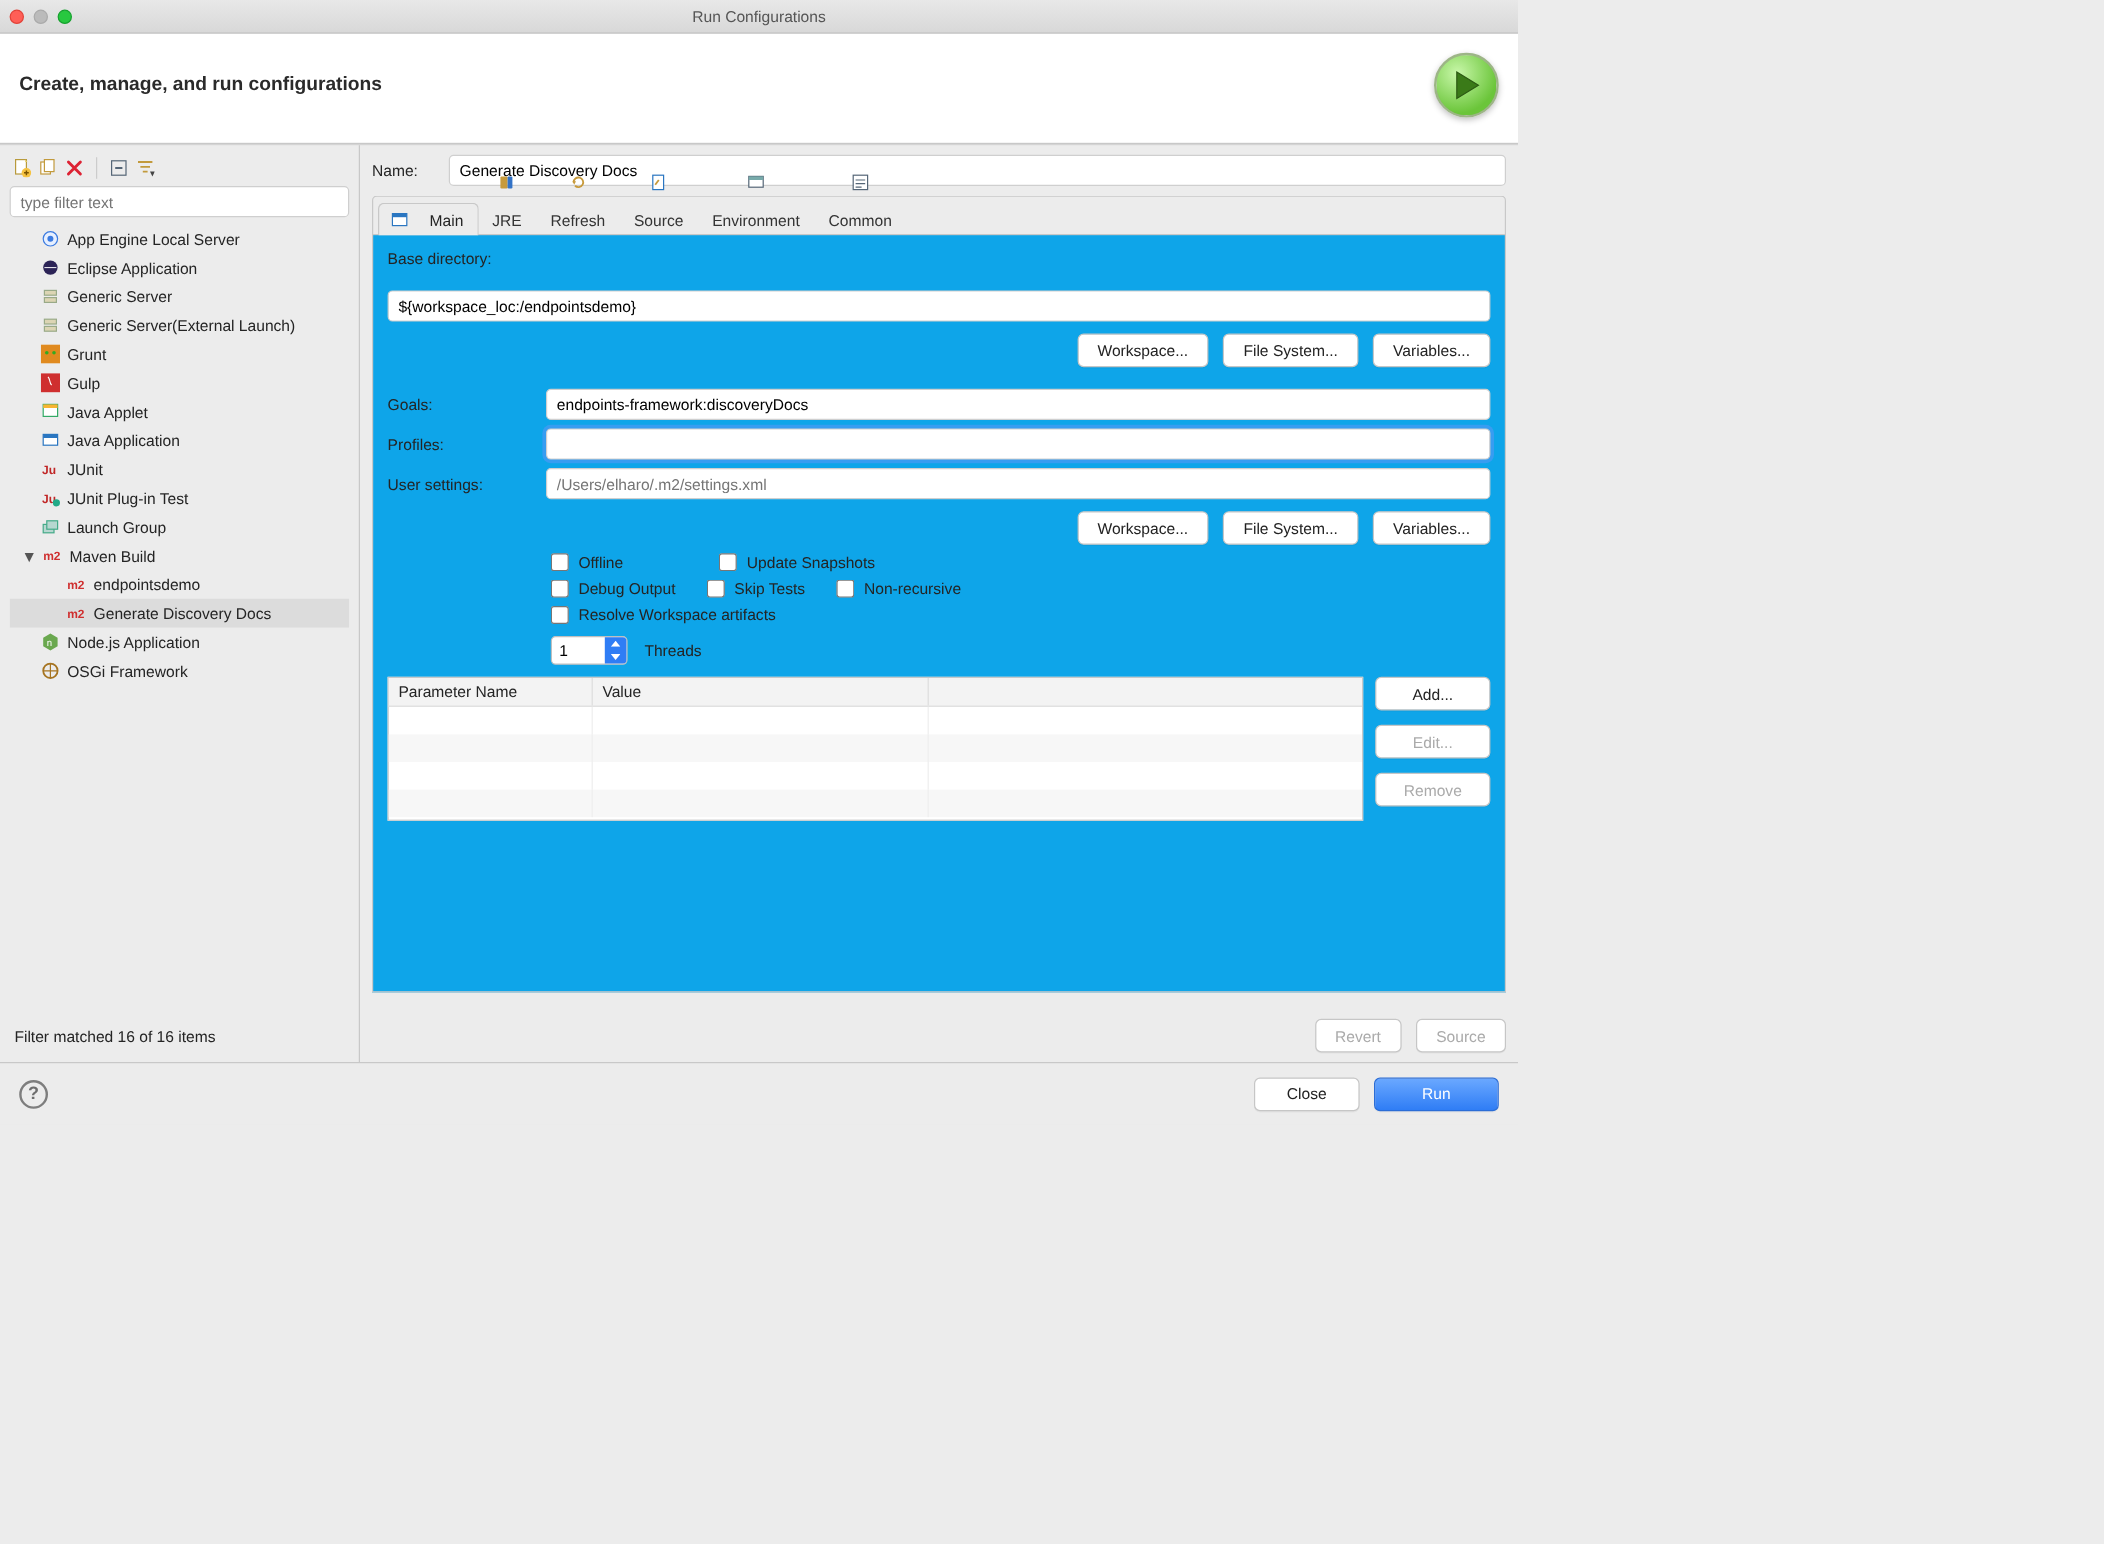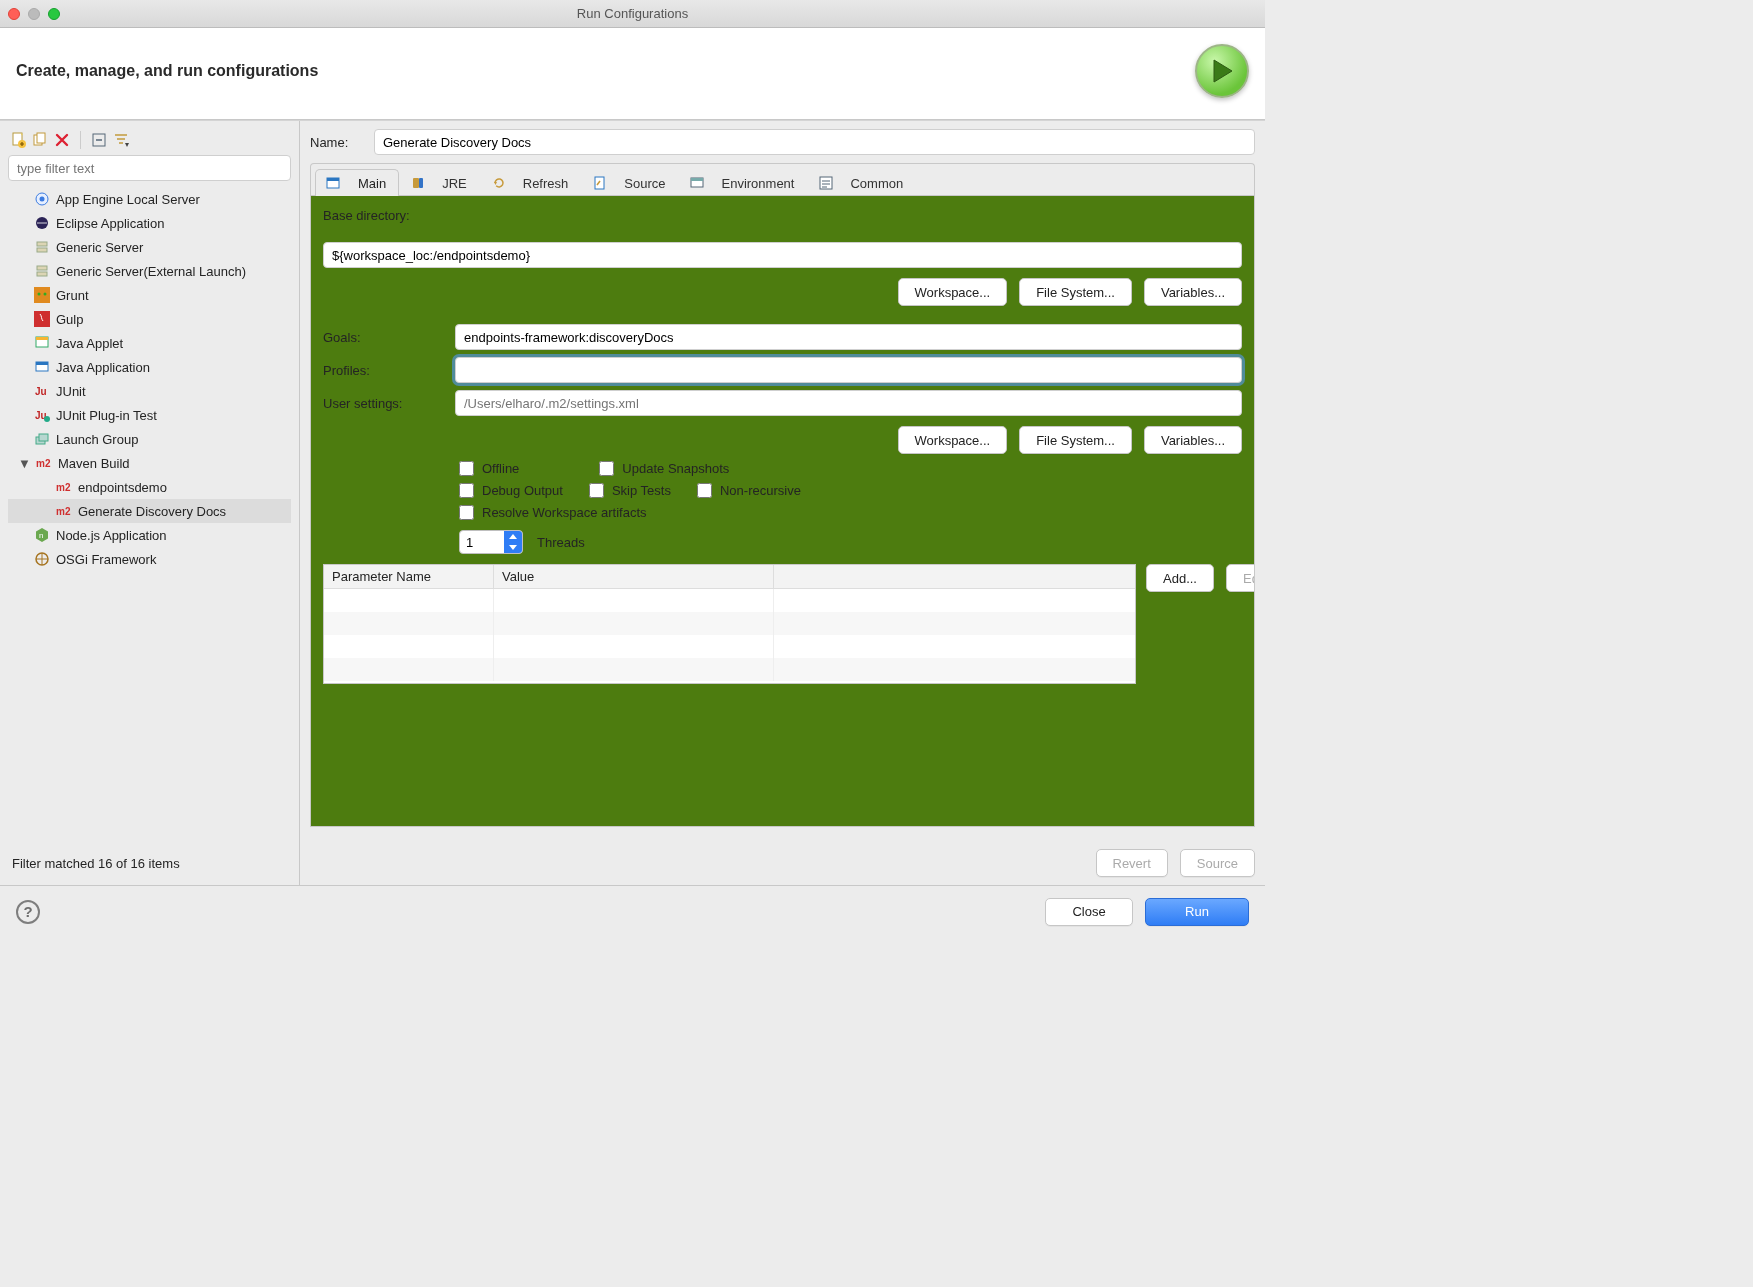--- a/index.html
+++ b/index.html
@@ -89,23 +89,23 @@
   display: flex; align-items: center; gap: 16px;
   padding: 5px 12px 5px 10px; font-size: 13px;
   border: 1px solid transparent; border-bottom: none;
   position: relative; top: 1px; cursor: default;
 }
 .tab.active {
   background: #ececec;
   border-color: #c8c8c8;
   border-radius: 5px 5px 0 0;
 }
-.tab:not(.active) { color: #333; }
+.tab:not(.active) { color: #333; flex-direction: column; }
 .tab-body {
-  border: 1px solid #c8c8c8; background: #4d7c0f;
+  border: 1px solid #c8c8c8; background: #0ea5e9;
   padding: 12px; flex: 1; overflow: auto;
 }
 .field-row { display: flex; align-items: center; gap: 10px; margin-top: 7px; }
 .field-label { width: 122px; }
 .btn-row { display: flex; justify-content: flex-end; gap: 12px; margin-top: 10px; }
 .btn {
   height: 28px; padding: 0 16px; background: #fff; border: 1px solid #c6c6c6;
   border-radius: 5px; font-size: 13px; color: #222;
   box-shadow: 0 1px 0 rgba(0,0,0,.04);
 }
@@ -134,21 +134,21 @@
 }
 .param-table .hdr { display: flex; background: #f3f3f3; border-bottom: 1px solid #ddd; }
 .param-table .hdr div { padding: 4px 8px; font-size: 13px; }
 .param-table .hdr .c1 { width: 170px; border-right: 1px solid #ddd; }
 .param-table .hdr .c2 { width: 280px; border-right: 1px solid #ddd; }
 .param-table .rows { height: 94px; }
 .param-table .prow { display:flex; height:23px; }
 .param-table .prow div.c1 { width:170px; border-right:1px solid #eee; }
 .param-table .prow div.c2 { width:280px; border-right:1px solid #eee; }
 .param-table .prow:nth-child(even){ background:#f7f7f7; }
-.param-btns { display: flex; flex-direction: row; gap: 12px; width: 96px; }
+.param-btns { display: flex; flex-direction: column; gap: 12px; width: 96px; }
 .under-btns { display: flex; justify-content: flex-end; gap: 12px; margin-top: 22px; }
 .footer {
   height: 52px; border-top: 1px solid #c8c8c8; background: #ececec;
   display: flex; align-items: center; justify-content: space-between;
   padding: 0 16px;
 }
 .help-circle {
   width: 24px; height: 24px; border: 2px solid #7e7e7e; border-radius: 50%;
   display:flex; align-items:center; justify-content:center;
   color:#6e6e6e; font-weight:700; font-size:15px;

